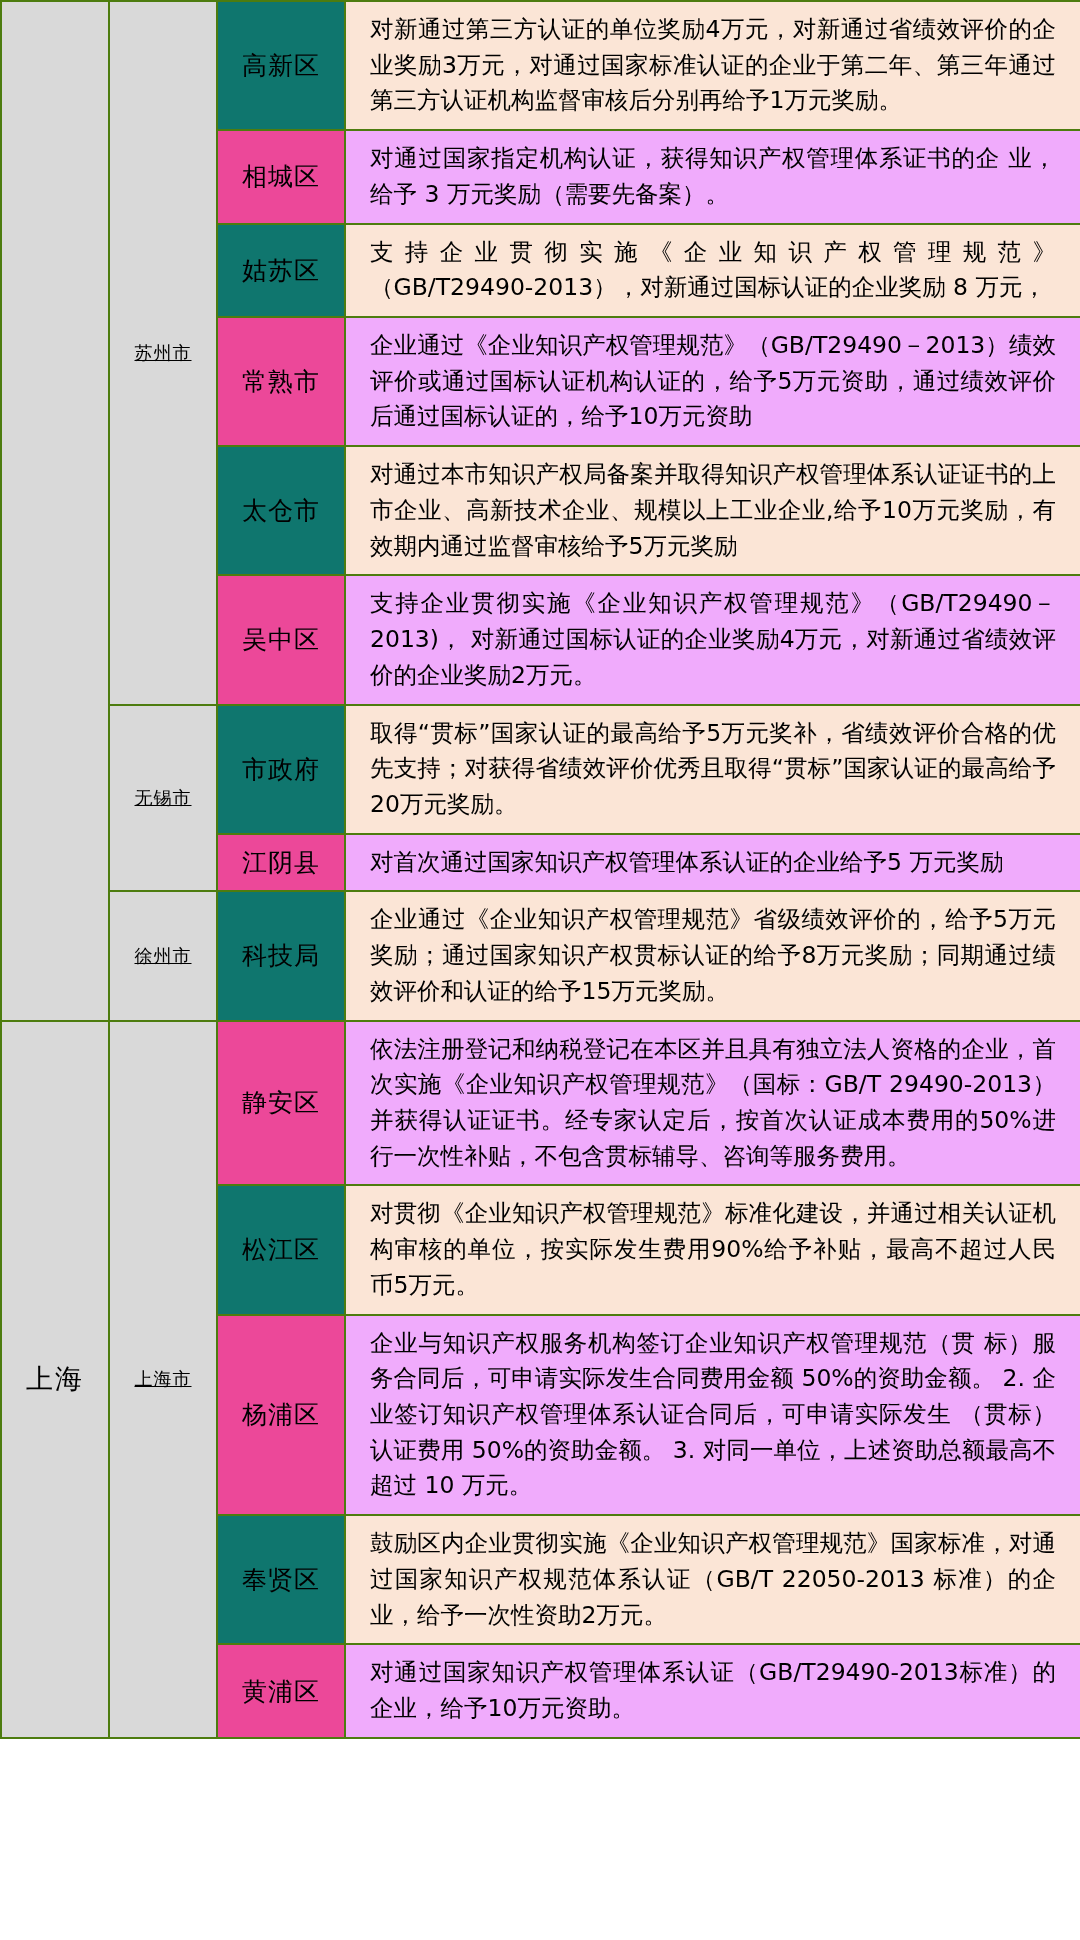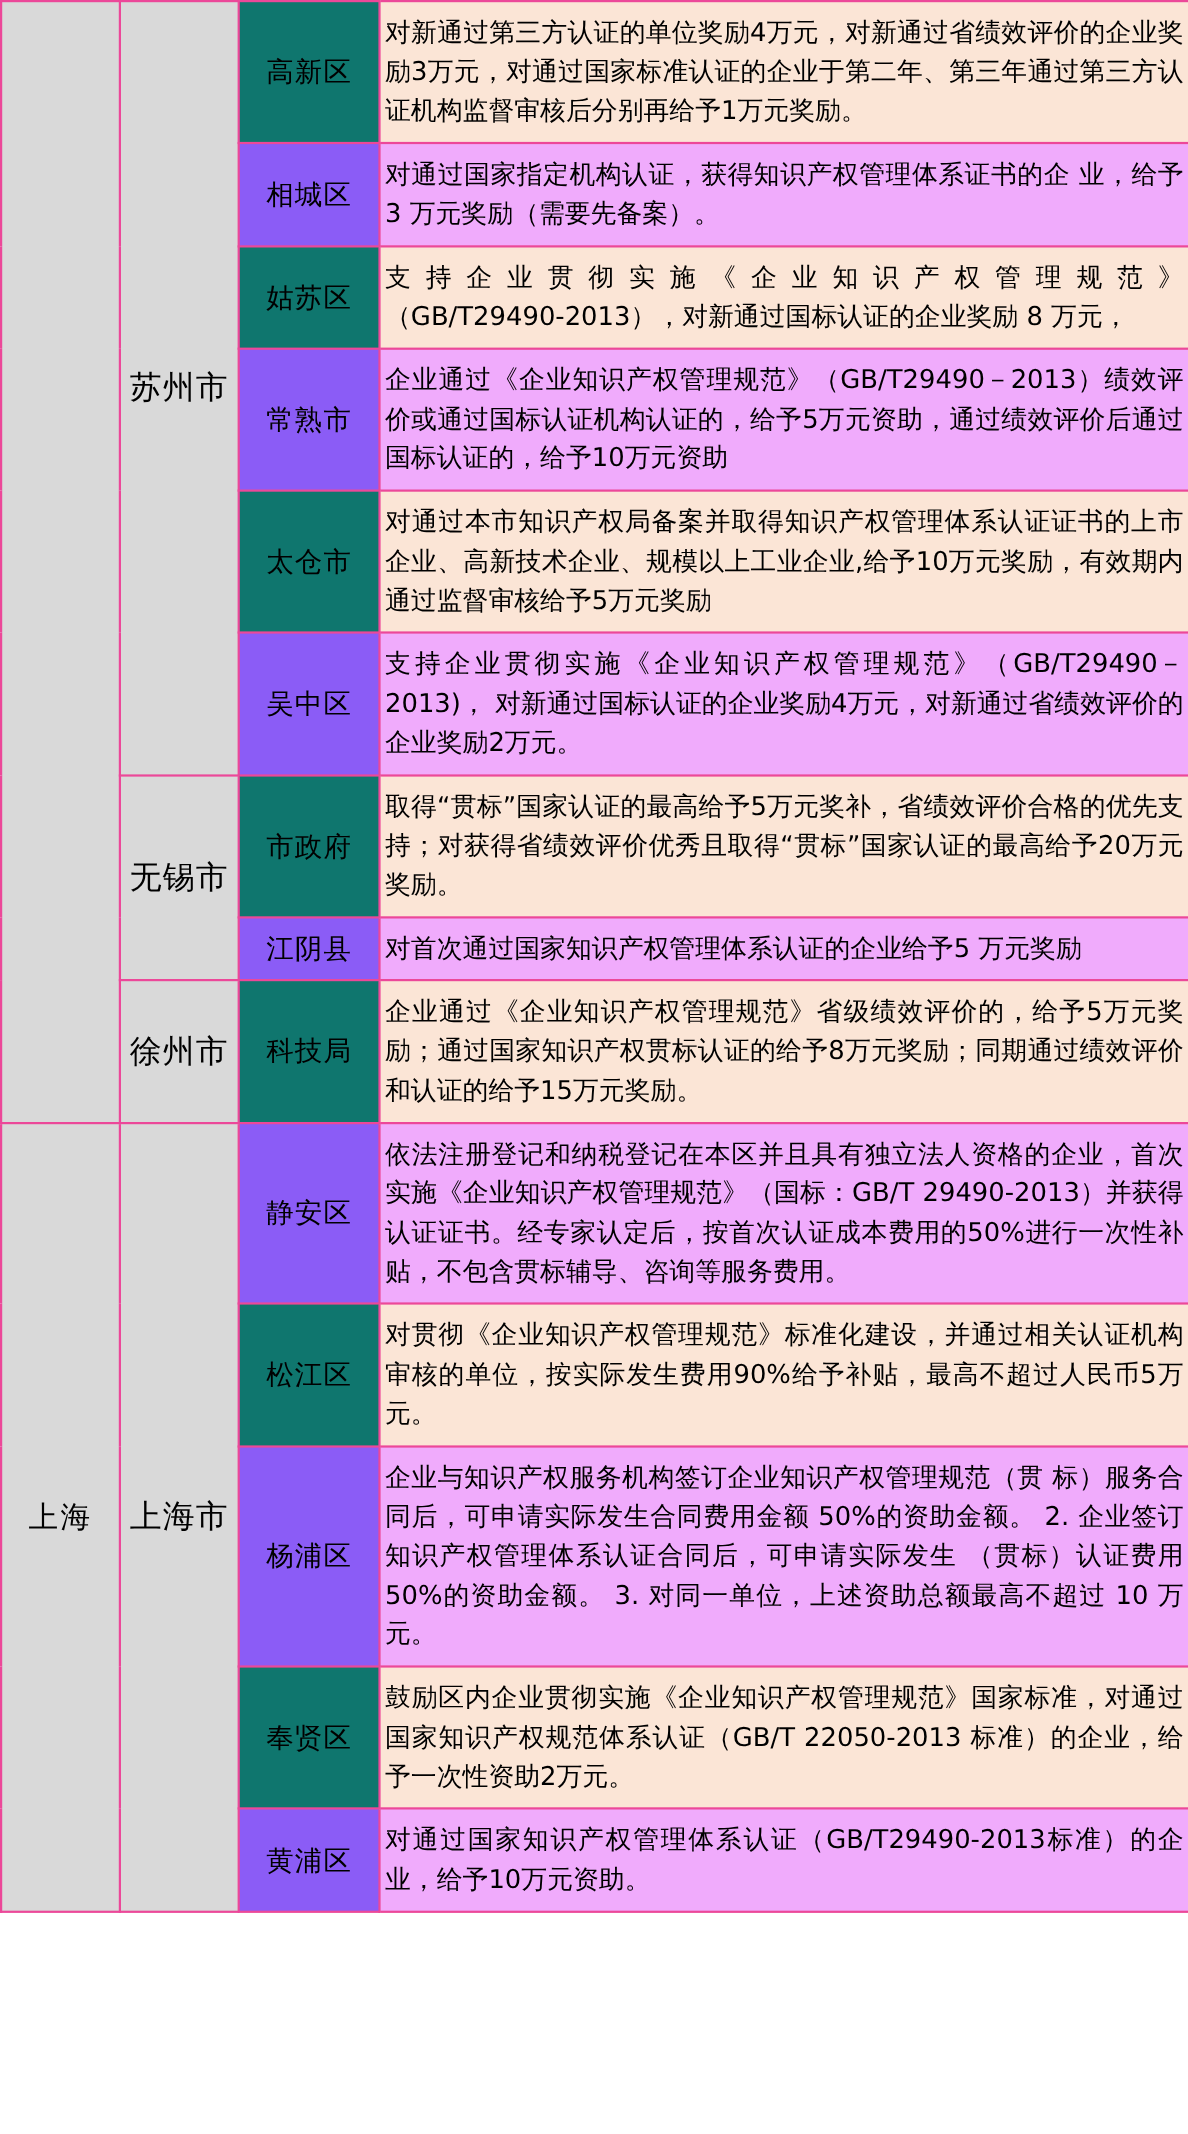--- a/index.html
+++ b/index.html
@@ -15,62 +15,63 @@
     min-height: 1940px;
     position: relative;
     box-sizing: border-box;
   }
   table.policy-table {
     border-collapse: collapse;
     table-layout: fixed;
     width: 1080px;
   }
   table.policy-table td {
-    border: 2px solid #ec4899;
+    border: 2px solid #4d7c0f;
     vertical-align: middle;
     box-sizing: border-box;
-    padding: 10px 4px;
+    padding: 10px 24px;
   }
   
   col.c-province { width: 108px; }
   col.c-city     { width: 108px; }
   col.c-district { width: 128px; }
   col.c-detail   { width: 736px; }
 
   td.province {
     background: #d9d9d9;
     text-align: center;
     font-size: 27px;
     font-weight: normal;
     color: #000;
     letter-spacing: 2px;
   }
   td.city {
     background: #d9d9d9;
     text-align: center;
-    font-size: 29px;
+    font-size: 18px;
     color: #000;
     letter-spacing: 1px;
+    text-decoration: underline;
   }
   td.district {
     text-align: center;
     font-size: 25px;
     color: #000;
     letter-spacing: 1px;
   }
   td.detail {
     font-size: 23.5px;
     line-height: 1.52;
     color: #000;
     text-align: justify;
     text-justify: inter-ideograph;
   }
   
   .tint-peach { background: #0f766e; }
-  .tint-green { background: #8b5cf6; }
+  .tint-green { background: #ec4899; }
 
   .detail.tint-peach { background: #fbe5d6; }
   .detail.tint-green { background: #f0abfc; }
 </style>
 </head>
 <body>
 
 <div class="sheet">
   <table class="policy-table">
     <colgroup>

